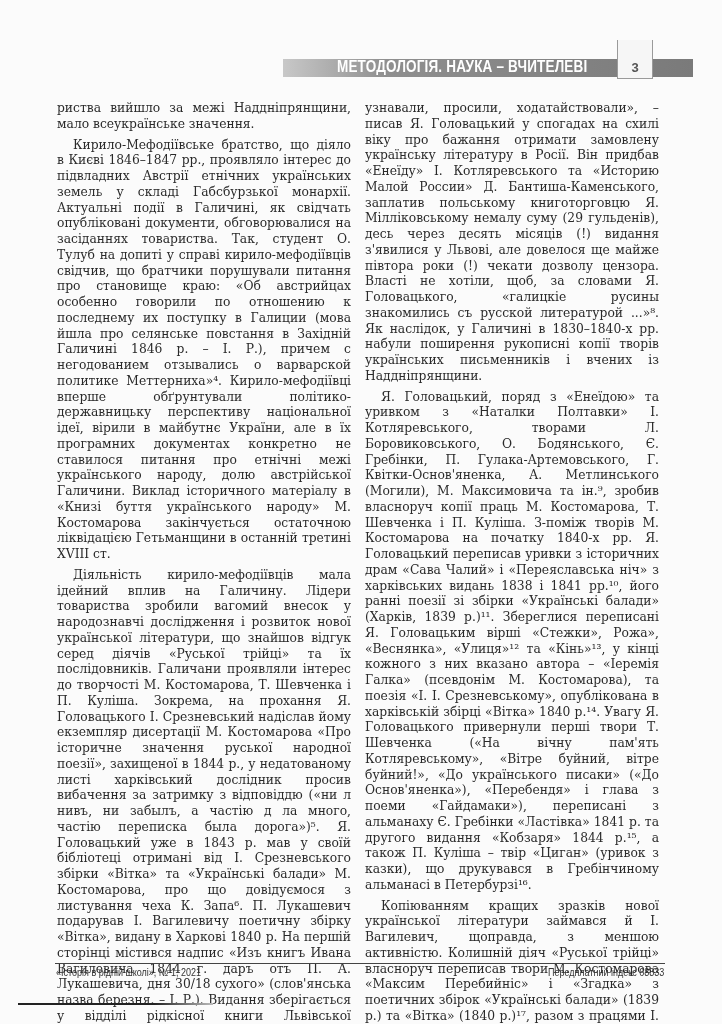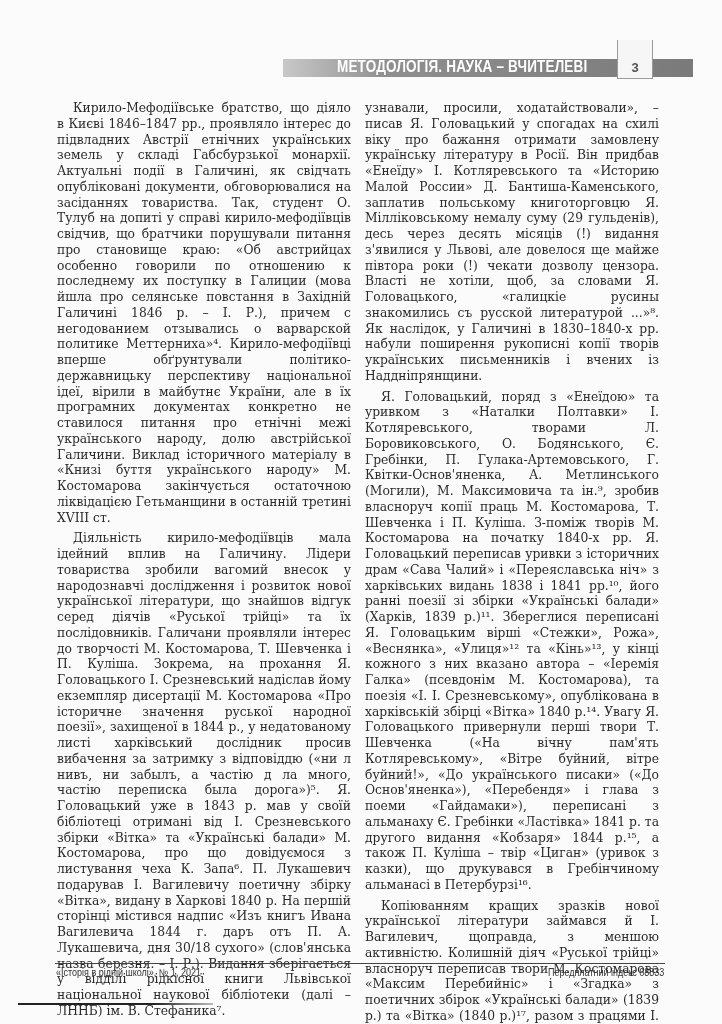--- a/index.html
+++ b/index.html
@@ -49,20 +49,21 @@
 </head>
 <body>
 
 <div class="header-bar"></div>
 <div class="header-title">МЕТОДОЛОГІЯ. НАУКА – ВЧИТЕЛЕВІ</div>
 <div class="page-box">
   <div class="page-num">3</div>
 </div>
 
 <div class="col col-left">
+  <p class="noindent">риства вийшло за межі Наддніпрянщини, мало всеукраїнське значення.</p>
   <p>Кирило-Мефодіївське братство, що діяло в Києві 1846–1847 рр., проявляло інтерес до підвладних Австрії етнічних українських земель у складі Габсбурзької монархії. Актуальні події в Галичині, як свідчать опубліковані документи, обговорювалися на засіданнях товариства. Так, студент О. Тулуб на допиті у справі кирило-мефодіївців свідчив, що братчики порушували питання про становище краю: «Об австрийцах особенно говорили по отношению к последнему их поступку в Галиции (мова йшла про селянське повстання в Західній Галичині 1846 р. – І. Р.), причем с негодованием отзывались о варварской политике Меттерниха»⁴. Кирило-мефодіївці вперше обґрунтували політико-державницьку перспективу національної ідеї, вірили в майбутнє України, але в їх програмних документах конкретно не ставилося питання про етнічні межі українського народу, долю австрійської Галичини. Виклад історичного матеріалу в «Книзі буття українського народу» М. Костомарова закінчується остаточною ліквідацією Гетьманщини в останній третині XVIII ст.</p>
   <p>Діяльність кирило-мефодіївців мала ідейний вплив на Галичину. Лідери товариства зробили вагомий внесок у народознавчі дослідження і розвиток нової української літератури, що знайшов відгук серед діячів «Руської трійці» та їх послідовників. Галичани проявляли інтерес до творчості М. Костомарова, Т. Шевченка і П. Куліша. Зокрема, на прохання Я. Головацького І. Срезневський надіслав йому екземпляр дисертації М. Костомарова «Про історичне значення руської народної поезії», захищеної в 1844 р., у недатованому листі харківський дослідник просив вибачення за затримку з відповіддю («ни л нивъ, ни забылъ, а частію д ла много, частію переписка была дорога»)⁵. Я. Головацький уже в 1843 р. мав у своїй бібліотеці отримані від І. Срезневського збірки «Вітка» та «Українські балади» М. Костомарова, про що довідуємося з листування чеха К. Запа⁶. П. Лукашевич подарував І. Вагилевичу поетичну збірку «Вітка», видану в Харкові 1840 р. На першій сторінці містився надпис «Изъ книгъ Ивана Вагилевича 1844 г. даръ отъ П. А. Лукашевича, дня 30/18 сухого» (слов'янська назва березня. – І. Р.). Видання зберігається у відділі рідкісної книги Львівської національної наукової бібліотеки (далі – ЛННБ) ім. В. Стефаника⁷.</p>
 
 </div>
 
 <div class="col col-right">
   <p class="noindent">узнавали, просили, ходатайствовали», – писав Я. Головацький у спогадах на схилі віку про бажання отримати замовлену українську літературу в Росії. Він придбав «Енеїду» І. Котляревського та «Историю Малой России» Д. Бантиша-Каменського, заплатив польському книготорговцю Я. Мілліковському немалу суму (29 гульденів), десь через десять місяців (!) видання з'явилися у Львові, але довелося ще майже півтора роки (!) чекати дозволу цензора. Власті не хотіли, щоб, за словами Я. Головацького, «галицкіе русины знакомились съ русской литературой ...»⁸. Як наслідок, у Галичині в 1830–1840-х рр. набули поширення рукописні копії творів українських письменників і вчених із Наддніпрянщини.</p>
   <p>Я. Головацький, поряд з «Енеїдою» та уривком з «Наталки Полтавки» І. Котляревського, творами Л. Боровиковського, О. Бодянського, Є. Гребінки, П. Гулака-Артемовського, Г. Квітки-Основ'яненка, А. Метлинського (Могили), М. Максимовича та ін.⁹, зробив власноруч копії праць М. Костомарова, Т. Шевченка і П. Куліша. З-поміж творів М. Костомарова на початку 1840-х рр. Я. Головацький переписав уривки з історичних драм «Сава Чалий» і «Переяславська ніч» з харківських видань 1838 і 1841 рр.¹⁰, його ранні поезії зі збірки «Українські балади» (Харків, 1839 р.)¹¹. Збереглися переписані Я. Головацьким вірші «Стежки», Рожа», «Веснянка», «Улиця»¹² та «Кінь»¹³, у кінці кожного з них вказано автора – «Іеремія Галка» (псевдонім М. Костомарова), та поезія «І. І. Срезневському», опублікована в харківській збірці «Вітка» 1840 р.¹⁴. Увагу Я. Головацького привернули перші твори Т. Шевченка («На вічну пам'ять Котляревському», «Вітре буйний, вітре буйний!», «До українського писаки» («До Основ'яненка»), «Перебендя» і глава з поеми «Гайдамаки»), переписані з альманаху Є. Гребінки «Ластівка» 1841 р. та другого видання «Кобзаря» 1844 р.¹⁵, а також П. Куліша – твір «Циган» (уривок з казки), що друкувався в Гребінчиному альманасі в Петербурзі¹⁶.</p>
   <p>Копіюванням кращих зразків нової української літератури займався й І. Вагилевич, щоправда, з меншою активністю. Колишній діяч «Руської трійці» власноруч переписав твори М. Костомарова «Максим Перебийніс» і «Згадка» з поетичних збірок «Українські балади» (1839 р.) та «Вітка» (1840 р.)¹⁷, разом з працями І. Котляревського, Є. Гребінки, А. Метлинського, Л. Боровиковського та ін.¹⁸. У записах І. Вагилевича нерідко вживаються латинські букви, автор робив копії з творів не лише українських письменників, але й галичан М. Шашкевича, І. Гушалевича та ін. Копії названих праць зберігаються у відділі рукописів ЛННБ ім. В. Стефаника. На жаль, немає достовірних свідчень, чи переписував твори новочасного українського письмен-</p>
 </div>

